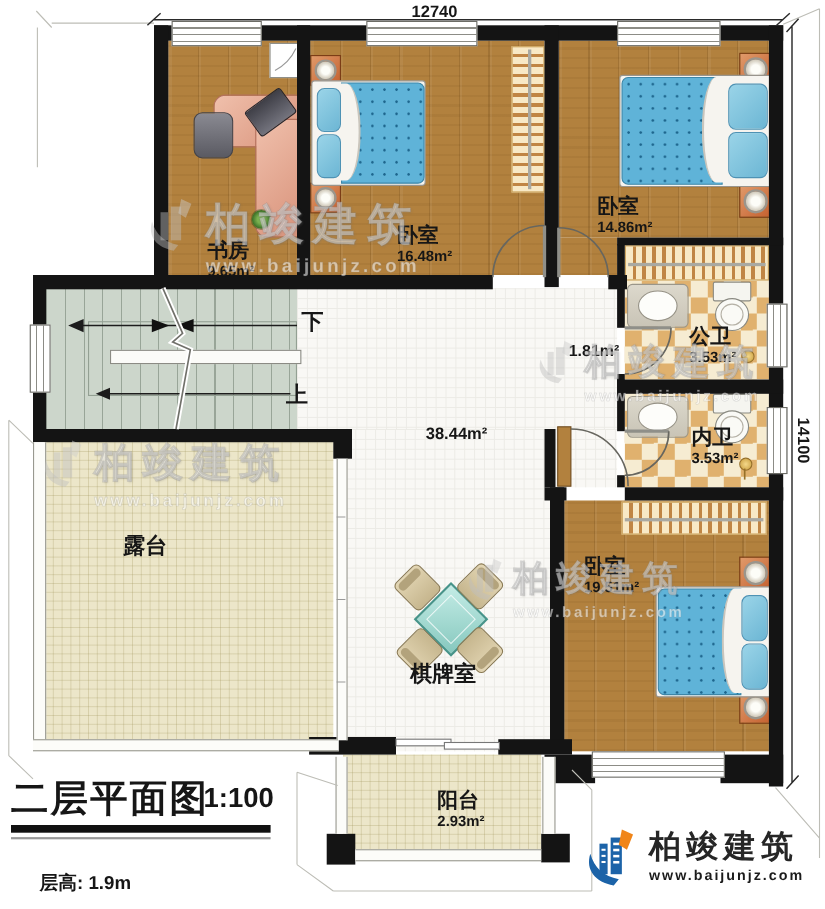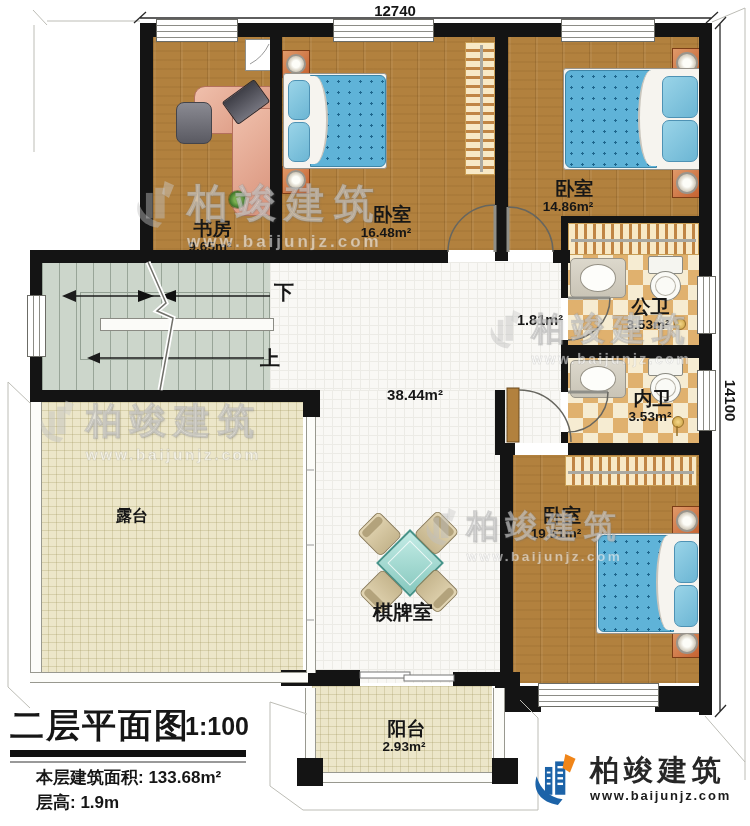--- a/index.html
+++ b/index.html
@@ -53,21 +53,21 @@
   .ctable{position:absolute;background:linear-gradient(135deg,#c4ece6,#86c8be);border:2px solid #47948a;transform:rotate(45deg)}
   .ctin{position:absolute;inset:6px;border:1px solid rgba(255,255,255,.75)}
   .chair{position:absolute;background:linear-gradient(#e3d6b4,#c6b68e);border:1.5px solid #8a7a54;border-radius:5px}
   .chback{position:absolute;left:2px;right:2px;top:2px;height:8px;background:#b3a37c;border-radius:4px}
   .desk{position:absolute;background:linear-gradient(135deg,#f0c0ac,#d79078);border:1px solid #b4705c;border-radius:11px}
   .mon{position:absolute;background:linear-gradient(#3e3e46,#74747e);border:1px solid #26262c;border-radius:3px;transform:rotate(-36deg)}
   .ochair{position:absolute;background:linear-gradient(#8a8a92,#5a5a62);border:1px solid #44444a;border-radius:8px}
   .plant{position:absolute;border-radius:50%;background:radial-gradient(circle,#7ab050 0 30%,#2f6620 75%);box-shadow:0 0 0 1px rgba(30,70,15,.4)}
   .niche{position:absolute;background:#fff;border:1px solid #8f8f89}
   
-  .rlbl{position:absolute;transform:translateX(-50%);text-align:right;line-height:1.08;white-space:nowrap}
+  .rlbl{position:absolute;transform:translateX(-50%);text-align:left;line-height:1.08;white-space:nowrap}
   .rname{font-weight:bold;font-size:19px}
   .rarea{font-weight:bold;font-size:13.5px}
   .solo{position:absolute;transform:translateX(-50%);font-weight:bold;white-space:nowrap}
   .dimt{position:absolute;font-weight:bold;font-size:15px;transform:translateX(-50%)}
   .dimr{position:absolute;left:690px;top:392px;width:80px;text-align:center;font-weight:bold;font-size:15px;transform:rotate(90deg)}
   
   .wm{position:absolute;display:flex;gap:7px;align-items:flex-start;pointer-events:none;transform-origin:0 0}
   .wm-nm{font-size:40px;font-weight:bold;letter-spacing:9px;color:rgba(255,255,255,.52);
      -webkit-text-stroke:1px rgba(135,135,135,.35);text-shadow:1px 1px 2px rgba(110,110,110,.28)}
   .wm-url{font-size:17px;font-weight:bold;letter-spacing:3px;color:rgba(255,255,255,.55);
@@ -294,25 +294,25 @@
     <div class="rarea">19.51m²</div>
   </div>
   <div class="rlbl" style="left:648px;top:297px">
     <div class="rname">公卫</div>
     <div class="rarea">3.53m²</div>
   </div>
   <div class="rlbl" style="left:650px;top:389px">
     <div class="rname">内卫</div>
     <div class="rarea">3.53m²</div>
   </div>
-  <div class="rlbl" style="left:404px;top:719px">
+  <div class="rlbl" style="left:419px;top:719px">
     <div class="rname">阳台</div>
     <div class="rarea">2.93m²</div>
   </div>
-  <div class="solo" style="left:132px;top:506px;font-size:16px">露台</div>
+  <div class="solo" style="left:132px;top:483px;font-size:20px">露台</div>
   <div class="solo" style="left:403px;top:599px;font-size:20px">棋牌室</div>
   <div class="solo" style="left:415px;top:386px;font-size:15px">38.44m²</div>
   <div class="solo" style="left:540px;top:312px;font-size:14.5px">1.81m²</div>
   <div class="solo" style="left:284px;top:279px;font-size:20px">下</div>
   <div class="solo" style="left:270px;top:345px;font-size:20px">上</div>
   <div class="dimt" style="left:395px;top:2px">12740</div>
   <div class="dimr">14100</div>
 
   <div class="wm" style="left:134px;top:176px">
     <svg width="46" height="56" viewBox="0 0 54 58">
@@ -360,21 +360,20 @@
     <div>
       <div class="wm-nm">柏竣建筑</div>
       <div class="wm-url">www.baijunjz.com</div>
     </div>
   </div>
 
   <div class="tb-title">二层平面图</div>
   <div class="tb-scale">1:100</div>
   <div class="tb-rule"></div>
   <div class="tb-rule2"></div>
-  <div class="tb-line" style="top:766px">本层建筑面积: 133.68m²</div>
   <div class="tb-line" style="top:791px">层高: 1.9m</div>
 
   <div class="brand">
     <svg width="50" height="56" viewBox="0 0 54 58">
       <path d="M28,57 C10,54 0,42 5,26 C9,40 18,48 33,51 Z" fill="#1c63a8"></path>
       <rect x="14" y="16" width="8" height="30" fill="#1c63a8"></rect>
       <rect x="16" y="21" width="4" height="2" fill="#fff"></rect>
         <rect x="16" y="27" width="4" height="2" fill="#fff"></rect>
         <rect x="16" y="33" width="4" height="2" fill="#fff"></rect>
       <rect x="25" y="10" width="11" height="36" fill="#1c63a8"></rect>

